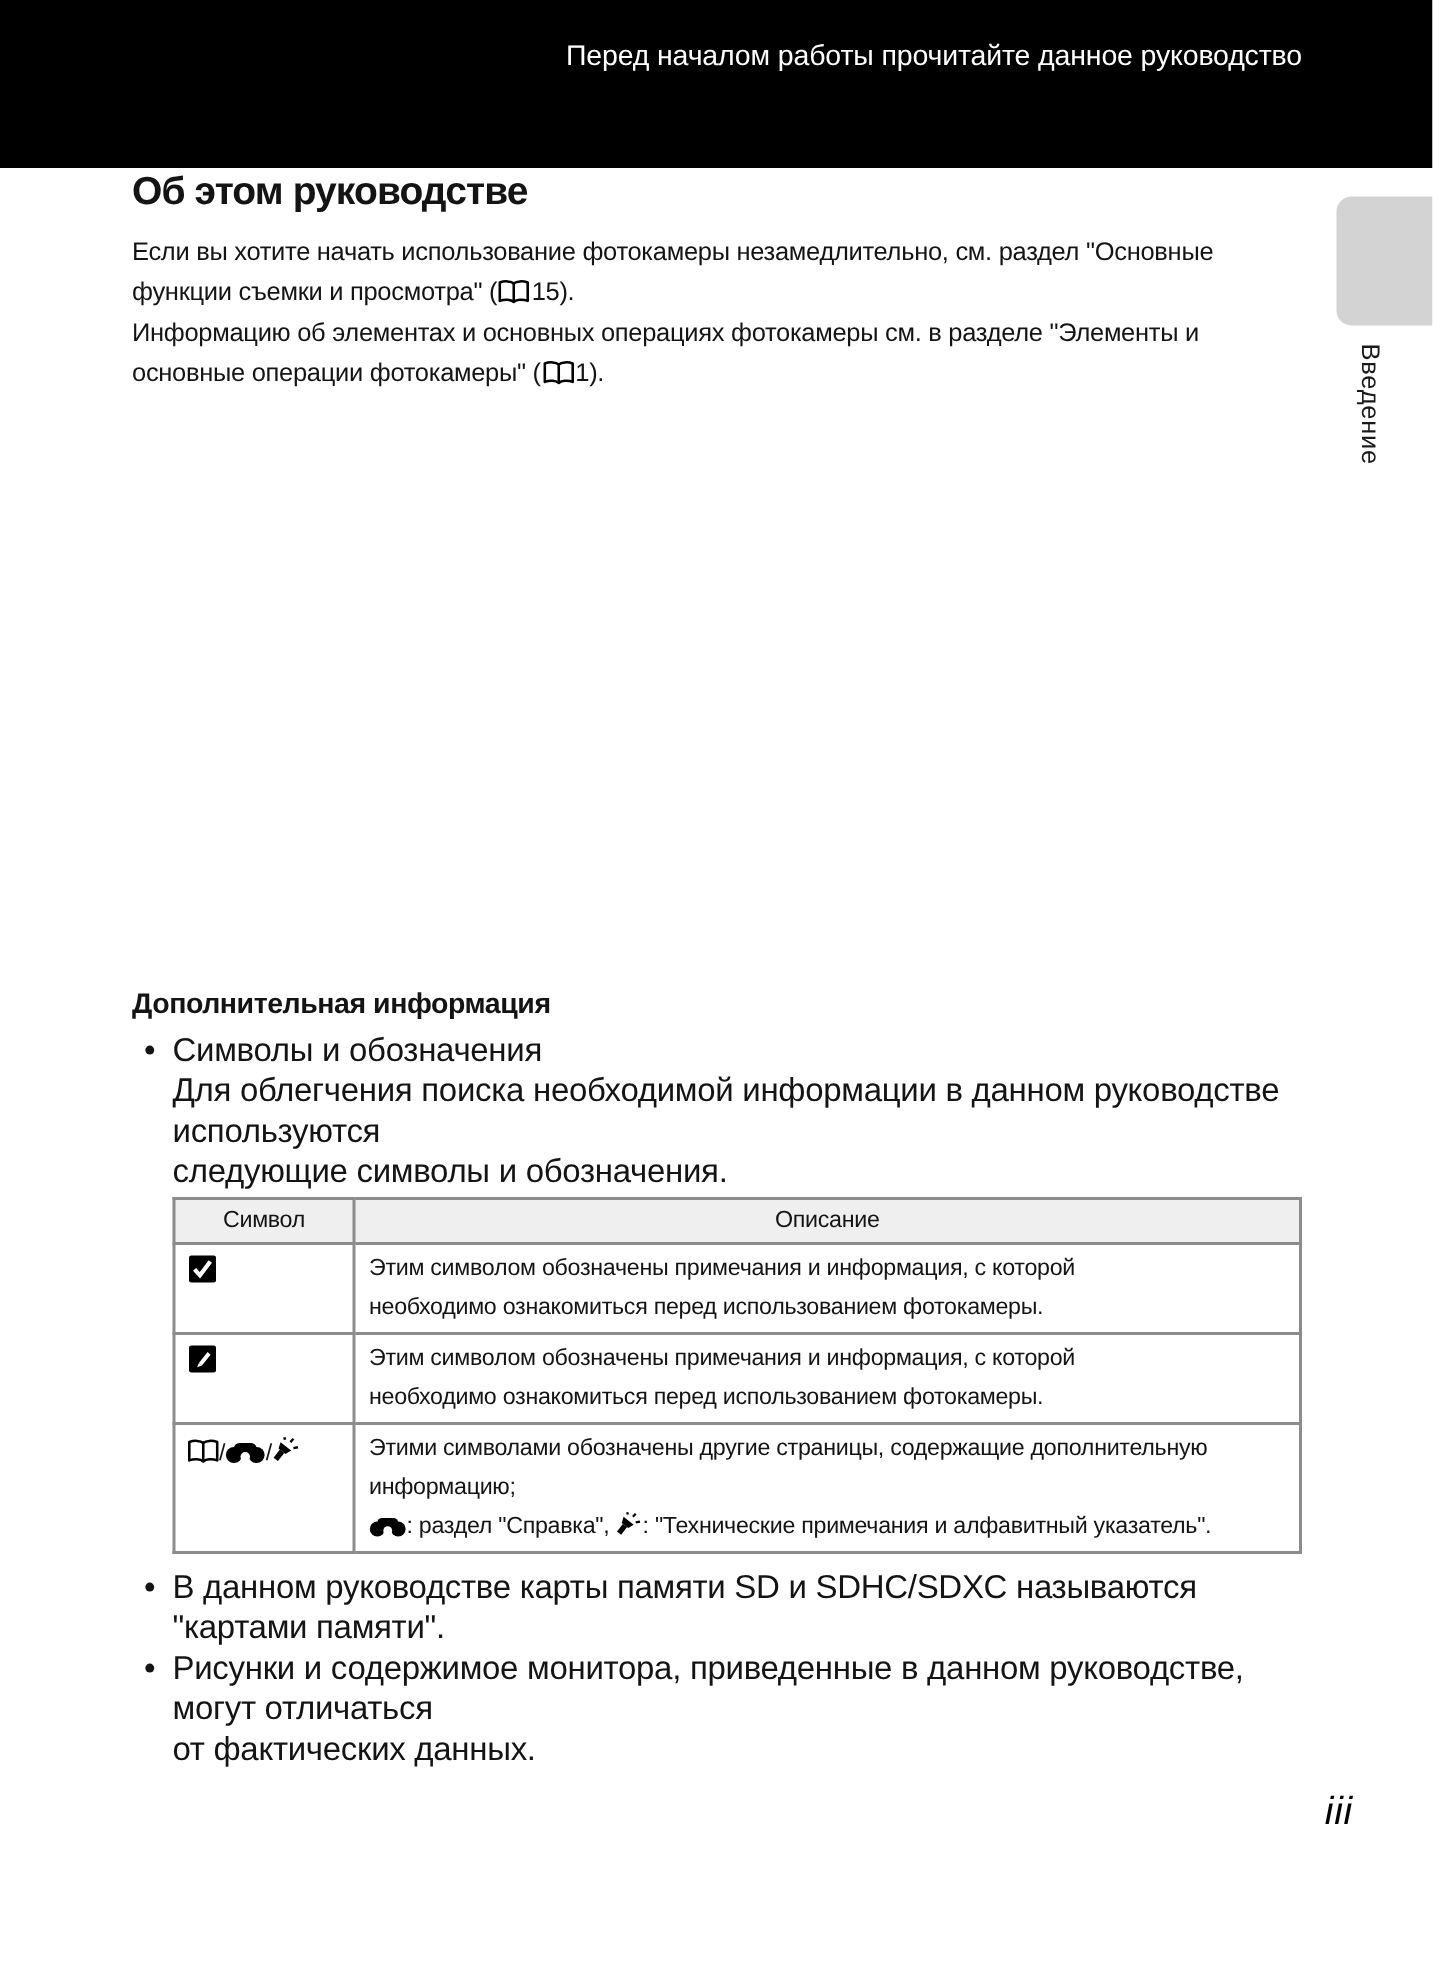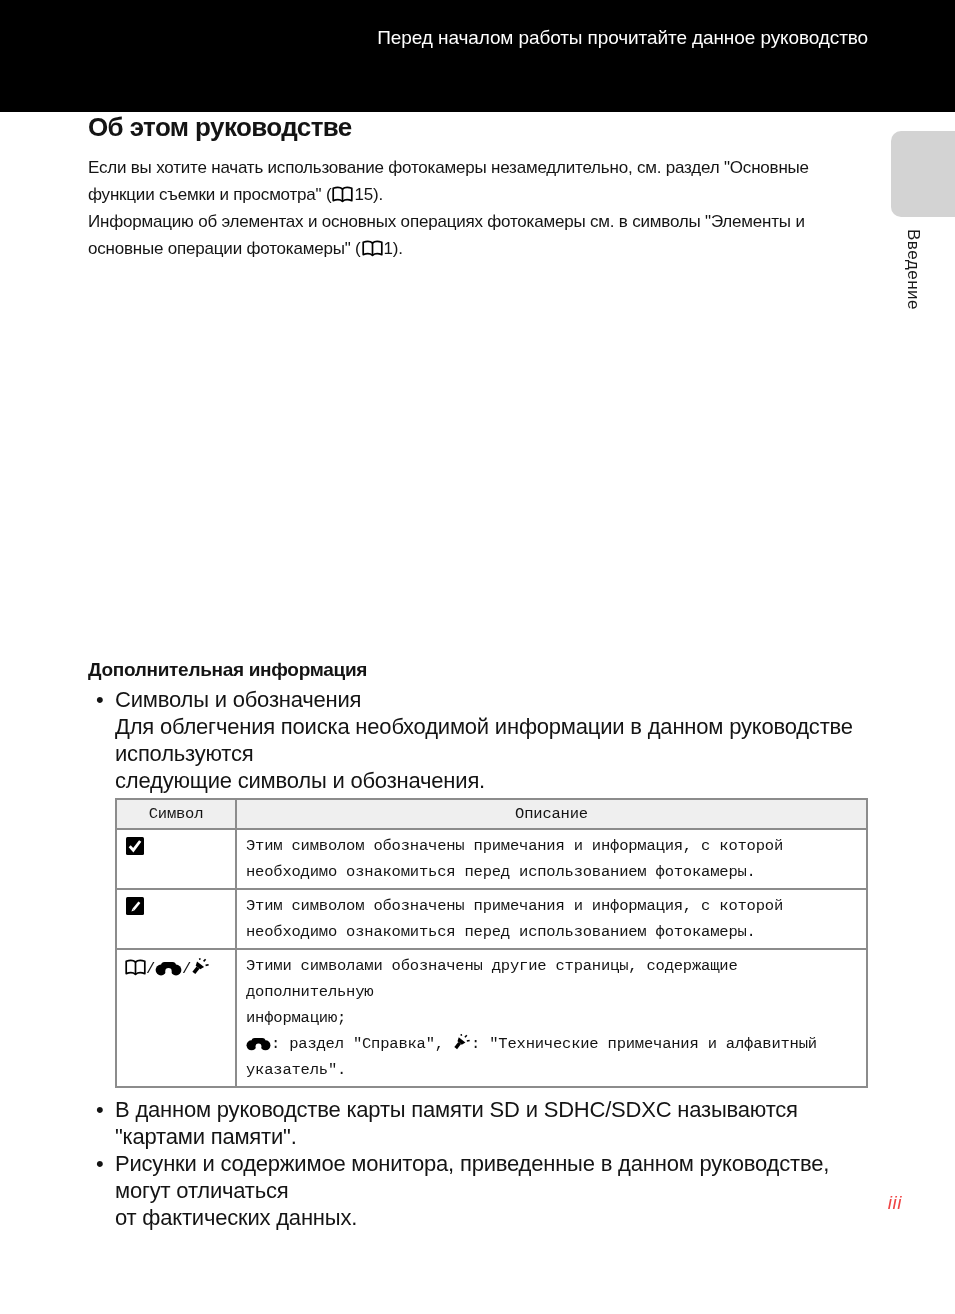--- a/index.html
+++ b/index.html
@@ -15,30 +15,30 @@
   .content{position:absolute;top:96px;left:88px;width:782px;}
   .page-title{margin:16px 0 0 0;font-size:26px;line-height:30px;font-weight:700;letter-spacing:-0.6px;}
   .intro{margin:12px 0 0 0;font-size:17px;line-height:27px;}
   .preline{white-space:pre-line;}
   .ref-icon{vertical-align:-3px;margin:0 1px;}
   .addinfo-heading{margin:396px 0 0 0;font-size:19px;line-height:23px;font-weight:700;letter-spacing:-0.3px;}
   ul.blist{margin:5px 0 0 0;padding:0;}
   ul.blist2{margin:8px 0 0 0;padding:0;}
   ul.blist li,ul.blist2 li{list-style:none;position:relative;padding-left:27px;font-size:22px;line-height:27px;}
   ul.blist li::before,ul.blist2 li::before{content:"\2022";position:absolute;left:8px;top:0;}
-  table.symtable{border-collapse:collapse;margin:4px 0 0 27px;width:753px;table-layout:fixed;font-family:Liberation Mono, monospace;}
+  table.symtable{border-collapse:collapse;margin:4px 0 0 27px;width:753px;table-layout:fixed;}
   table.symtable th,table.symtable td{border:2px solid var(--table-border,#8c8c8c);}
   table.symtable th{height:28px;background:var(--table-header-bg,#efefef);font-weight:400;font-size:15.5px;text-align:center;padding:0;}
   th.col-sym,td.cell-sym{width:118px;}
   td{font-size:15.5px;line-height:26px;vertical-align:top;}
   td.cell-sym{padding:6px 4px 4px 8px;text-align:left;}
   td.cell-desc{padding:3px 10px 3px 9px;}
   .icons-line{white-space:nowrap;font-size:15.5px;}
   .inline-ico{vertical-align:-3px;}
-  .pagenum{position:absolute;top:1192px;right:53px;font-size:19px;font-style:italic;letter-spacing:0.5px;color:#ef4444;}
+  .pagenum{position:absolute;top:1192px;right:53px;font-size:26px;font-style:italic;letter-spacing:0.5px;color:#000000;}
 </style>
 </head>
 <body>
 
 <div class="topbar">
   <span class="topbar-text">Перед началом работы прочитайте данное руководство</span>
 </div>
 
 <div class="side-tab"></div>
 <div class="side-tab-label">Введение</div>
@@ -46,21 +46,21 @@
 <main class="content">
 
   <h1 class="page-title">Об этом руководстве</h1>
 
   <div class="intro">
     <span><span class="preline">Если вы хотите начать использование фотокамеры незамедлительно, см. раздел "Основные
 функции съемки и просмотра" (</span><svg class="ref-icon" width="21" height="17" viewBox="0 0 21 17">
           <path d="M10.5 3 C8.6 1.4 4.6 1.1 1.2 2.3 L1.2 14.6 C4.6 13.4 8.6 13.7 10.5 15.3 C12.4 13.7 16.4 13.4 19.8 14.6 L19.8 2.3 C16.4 1.1 12.4 1.4 10.5 3 Z" fill="#fff" stroke="#000" stroke-width="1.7" stroke-linejoin="round"></path>
           <line x1="10.5" y1="3" x2="10.5" y2="15.3" stroke="#000" stroke-width="1.7"></line>
         </svg><span>15</span><span>).</span></span><br>
-    <span><span class="preline">Информацию об элементах и основных операциях фотокамеры см. в символы "Элементы и
+    <span><span class="preline">Информацию об элементах и основных операциях фотокамеры см. в разделе "Элементы и
 основные операции фотокамеры" (</span><svg class="ref-icon" width="21" height="17" viewBox="0 0 21 17">
           <path d="M10.5 3 C8.6 1.4 4.6 1.1 1.2 2.3 L1.2 14.6 C4.6 13.4 8.6 13.7 10.5 15.3 C12.4 13.7 16.4 13.4 19.8 14.6 L19.8 2.3 C16.4 1.1 12.4 1.4 10.5 3 Z" fill="#fff" stroke="#000" stroke-width="1.7" stroke-linejoin="round"></path>
           <line x1="10.5" y1="3" x2="10.5" y2="15.3" stroke="#000" stroke-width="1.7"></line>
         </svg><span>1</span><span>).</span></span>
   </div>
 
   <h2 class="addinfo-heading">Дополнительная информация</h2>
 
   <ul class="blist">
     <li>

